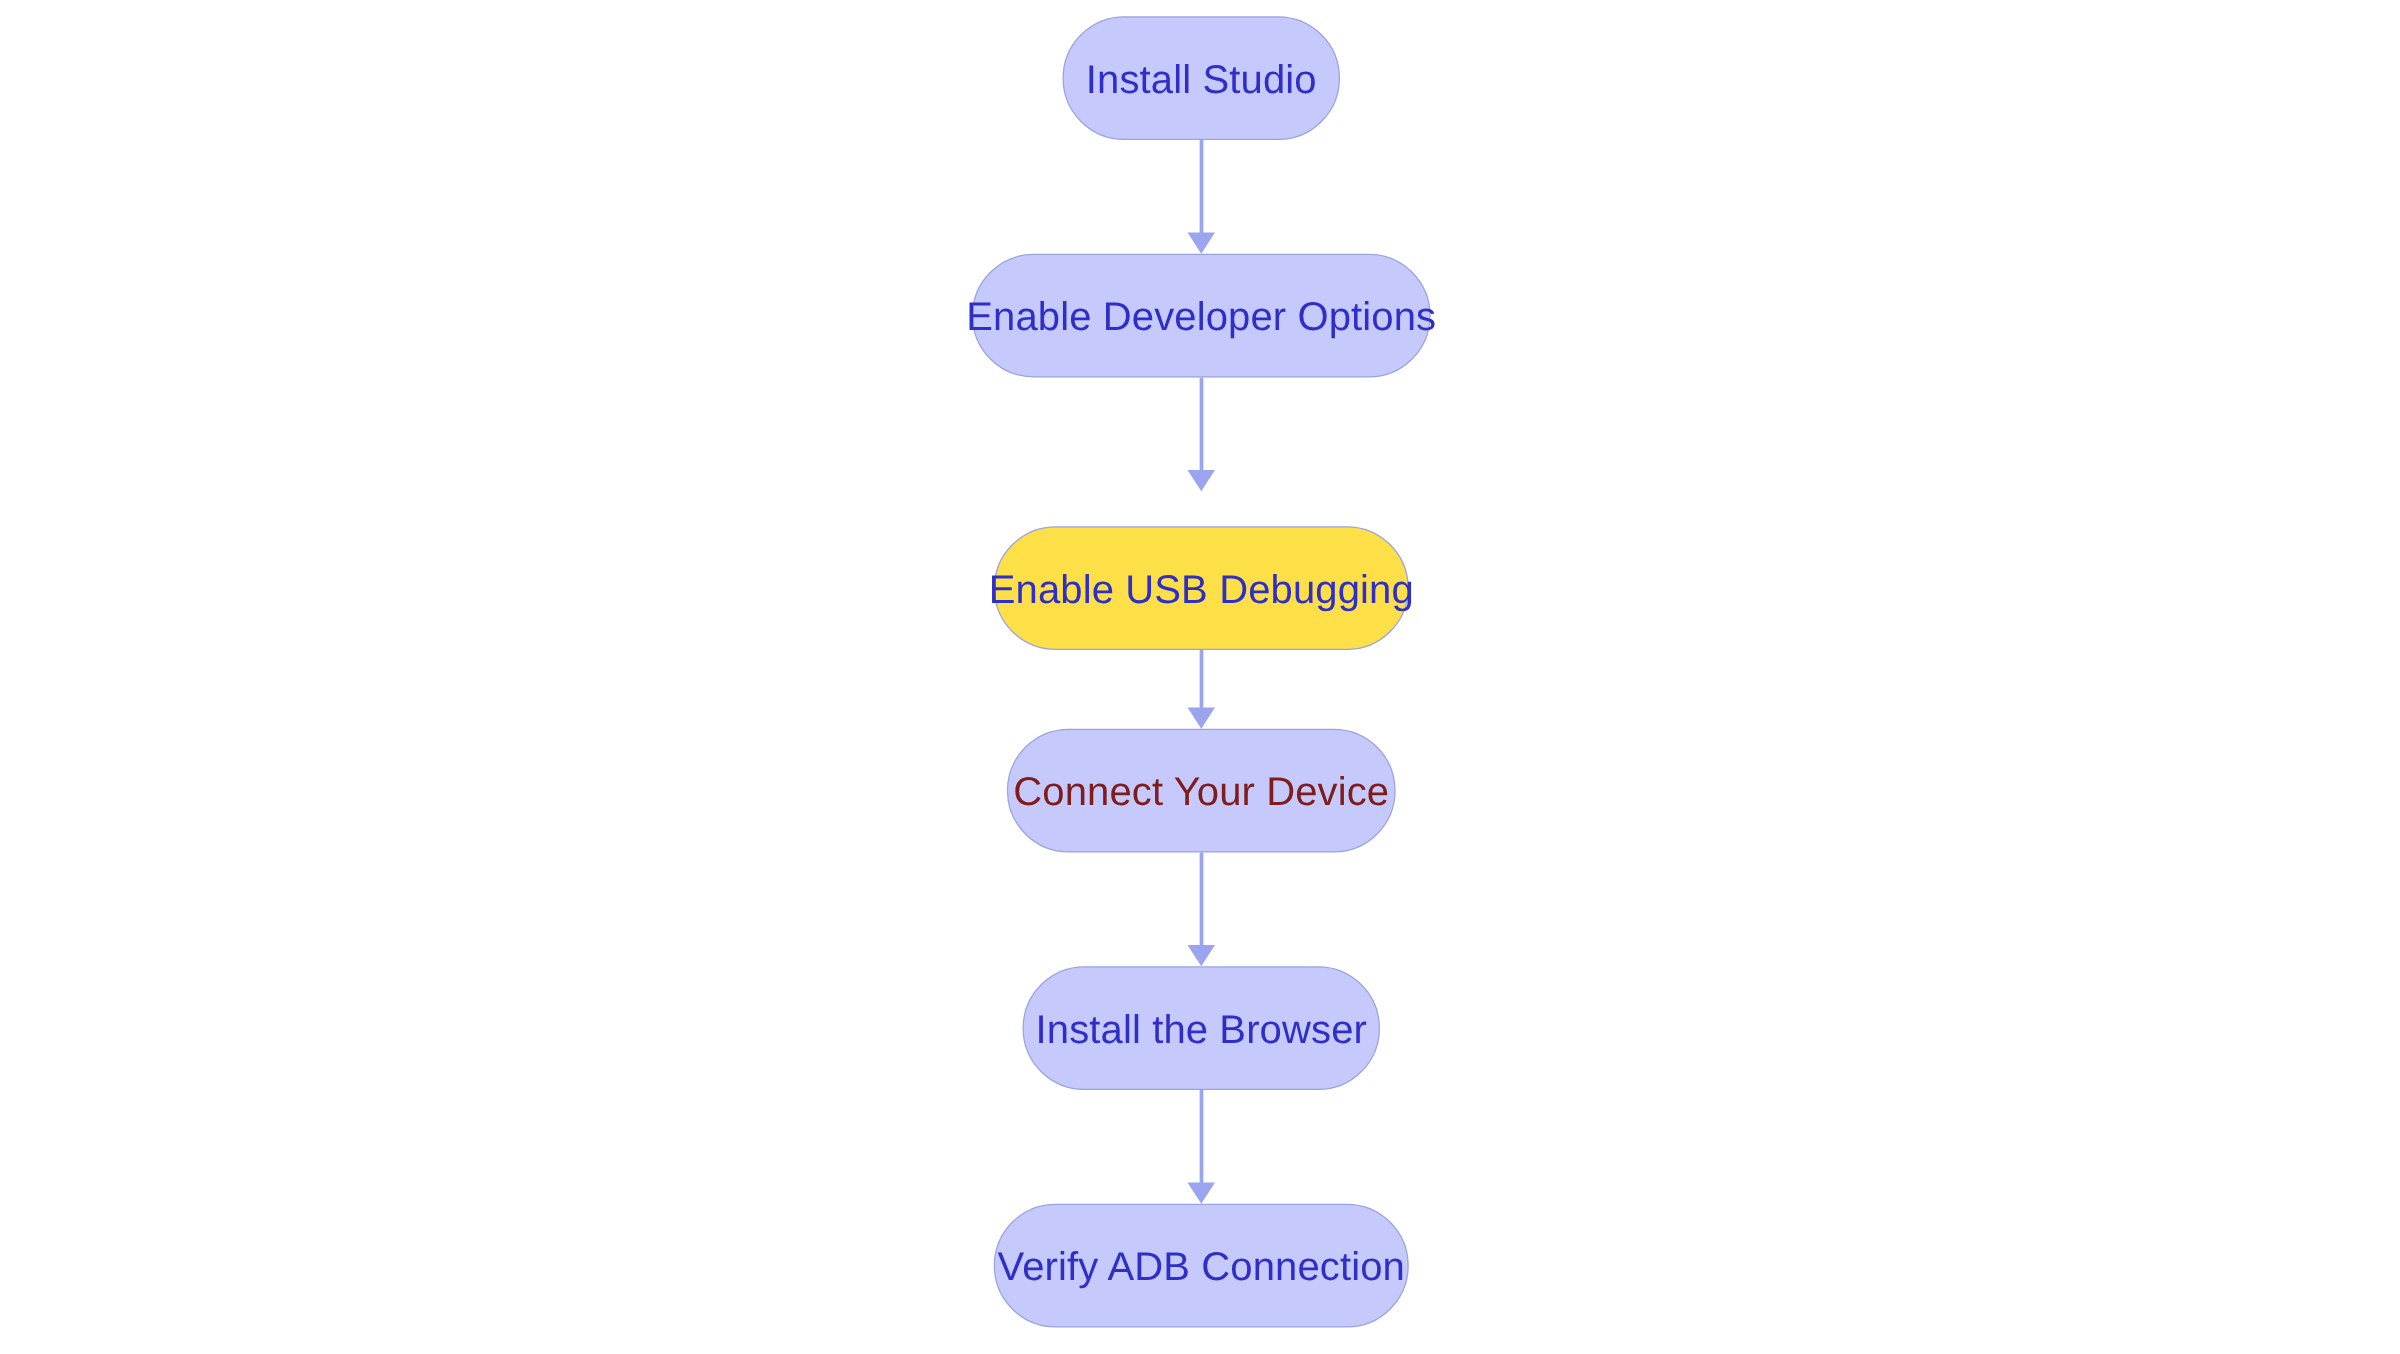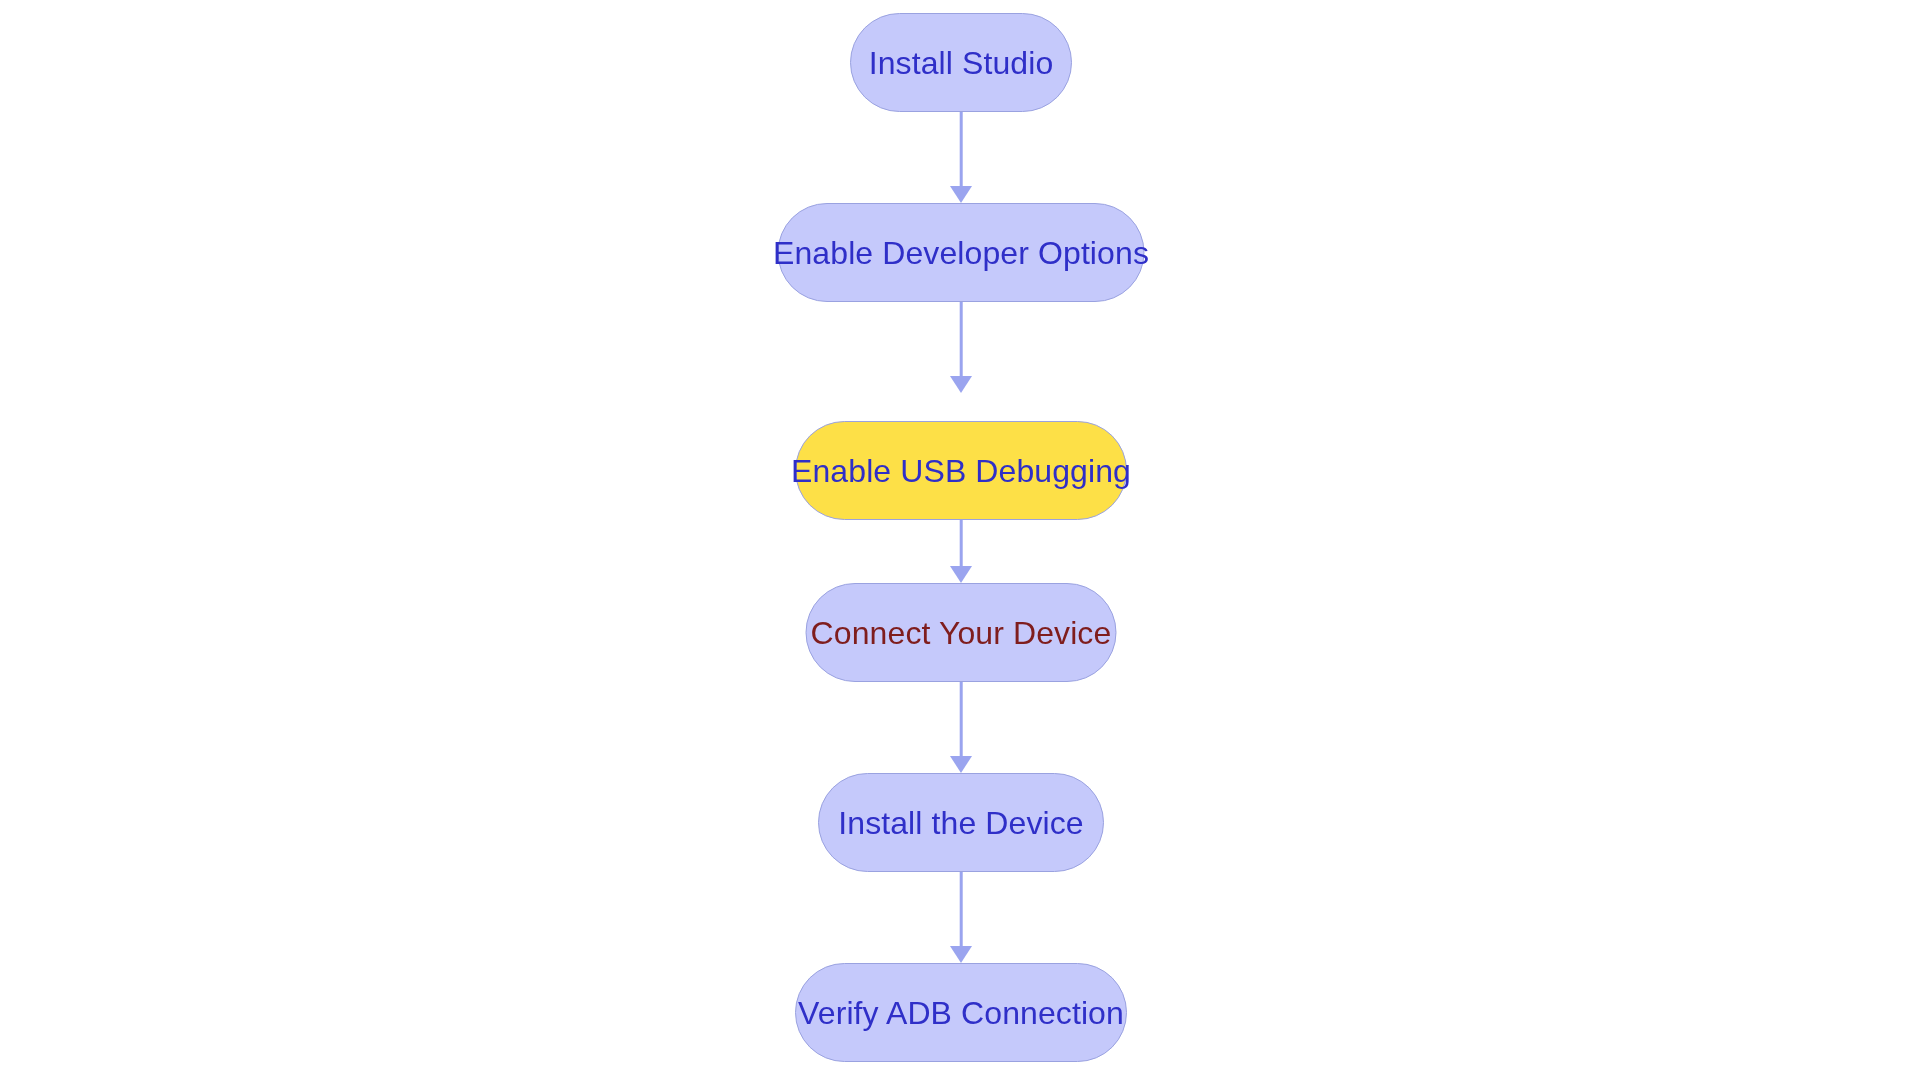--- a/index.html
+++ b/index.html
@@ -120,21 +120,21 @@
 
     <div class="flow-node" style="left: 961px; top: 393px; width: 332px; background: #fde047; border-color: rgb(154, 162, 224); margin-top: 28px;">
       <span class="flow-node-label" style="color: rgb(47, 47, 200);">Enable USB Debugging</span>
     </div>
 
     <div class="flow-node" style="left: 961px; top: 583px; width: 311px; background: rgb(197, 201, 251); border-color: rgb(154, 162, 224);">
       <span class="flow-node-label" style="color: #7f1d1d;">Connect Your Device</span>
     </div>
 
     <div class="flow-node" style="left: 961px; top: 773px; width: 286px; background: rgb(197, 201, 251); border-color: rgb(154, 162, 224);">
-      <span class="flow-node-label" style="color: rgb(47, 47, 200);">Install the Device</span>
+      <span class="flow-node-label" style="color: rgb(47, 47, 200);">Install the Browser</span>
     </div>
 
     <div class="flow-node" style="left: 961px; top: 963px; width: 332px; background: rgb(197, 201, 251); border-color: rgb(154, 162, 224);">
       <span class="flow-node-label" style="color: rgb(47, 47, 200);">Verify ADB Connection</span>
     </div>
 
   </div>
 </div>
 
 </body></html>

